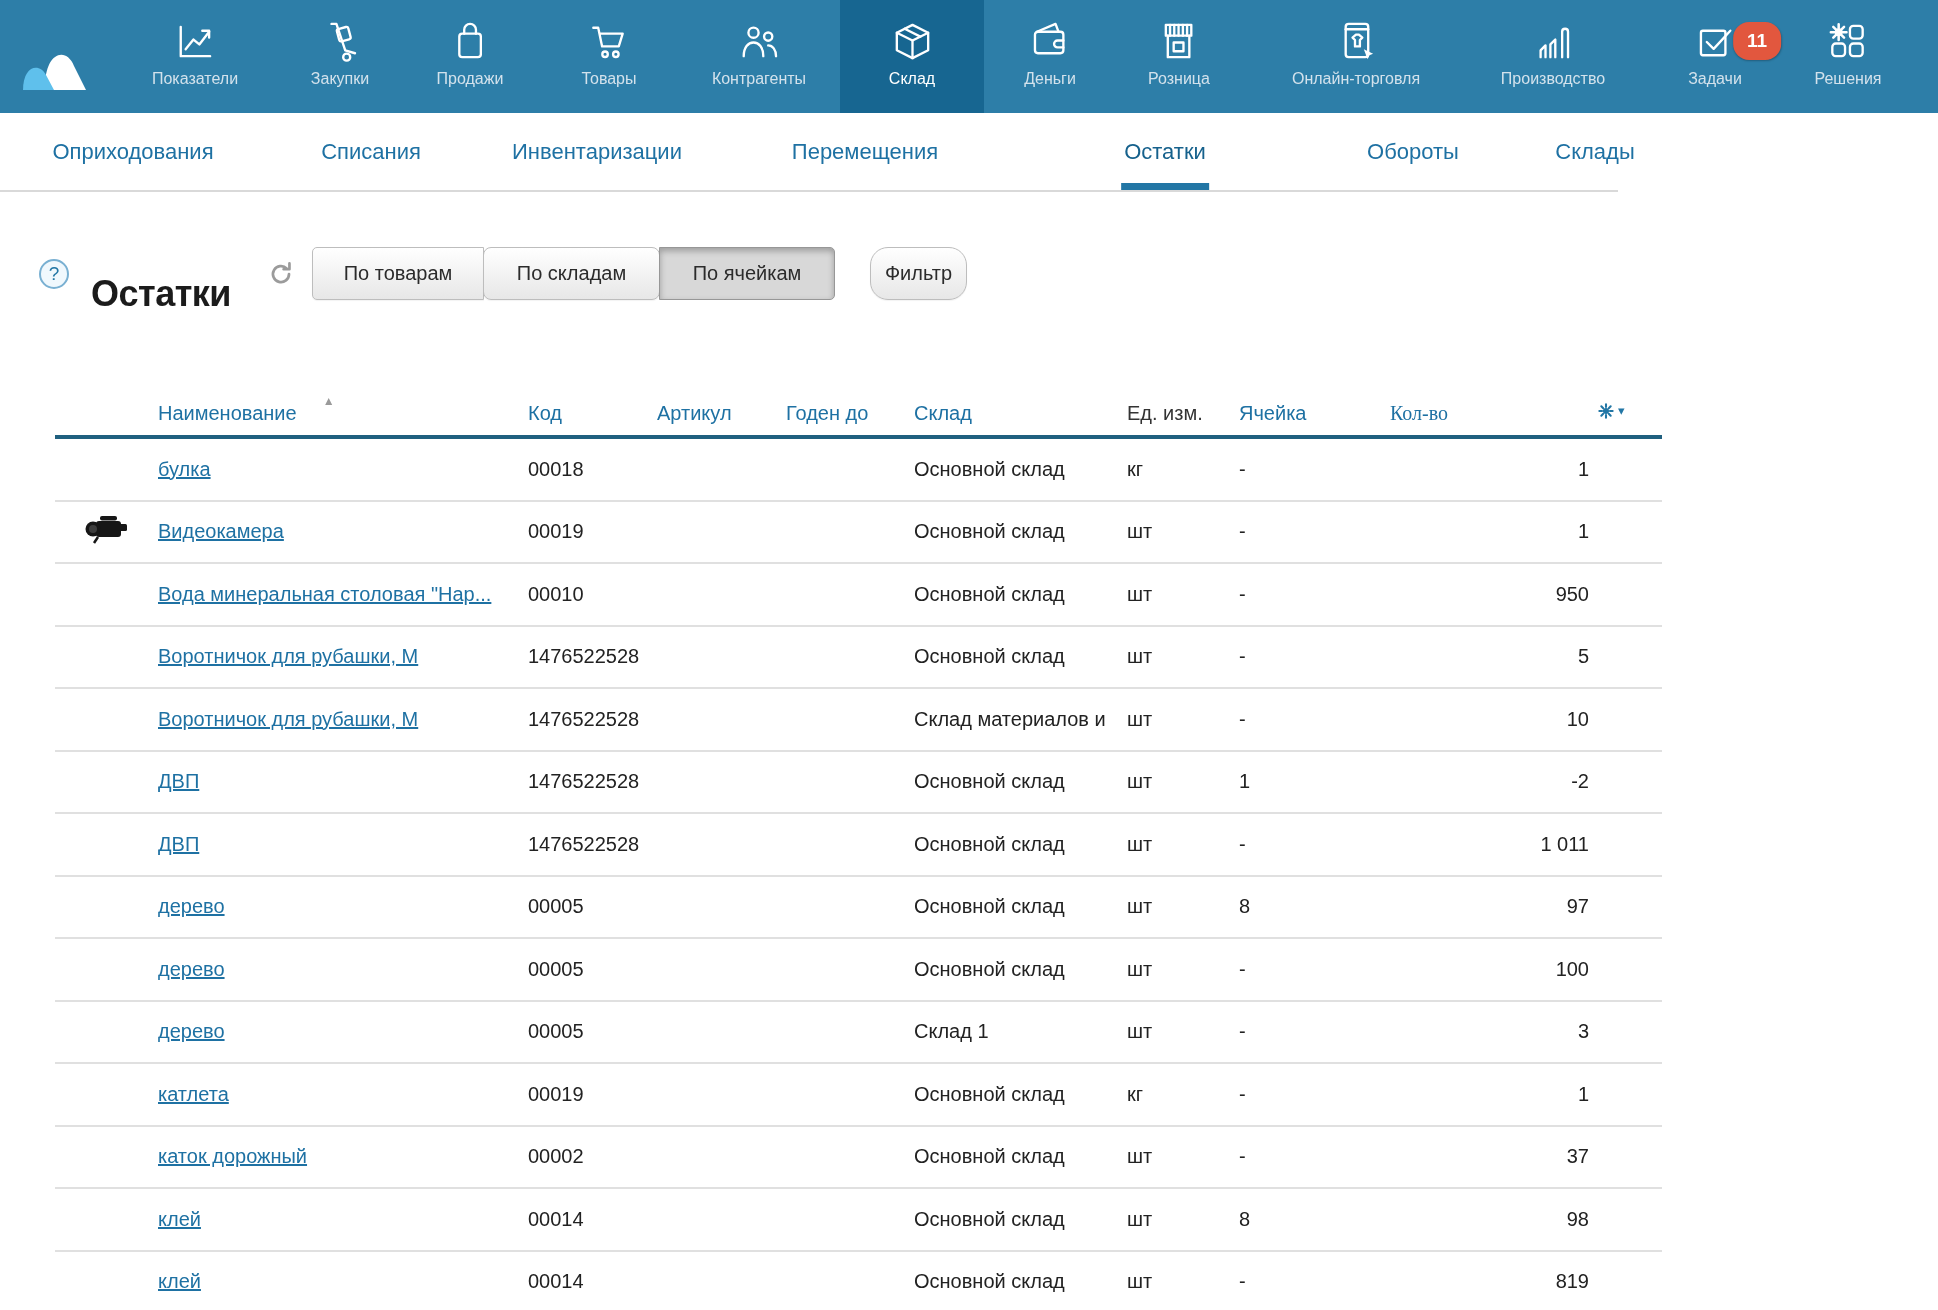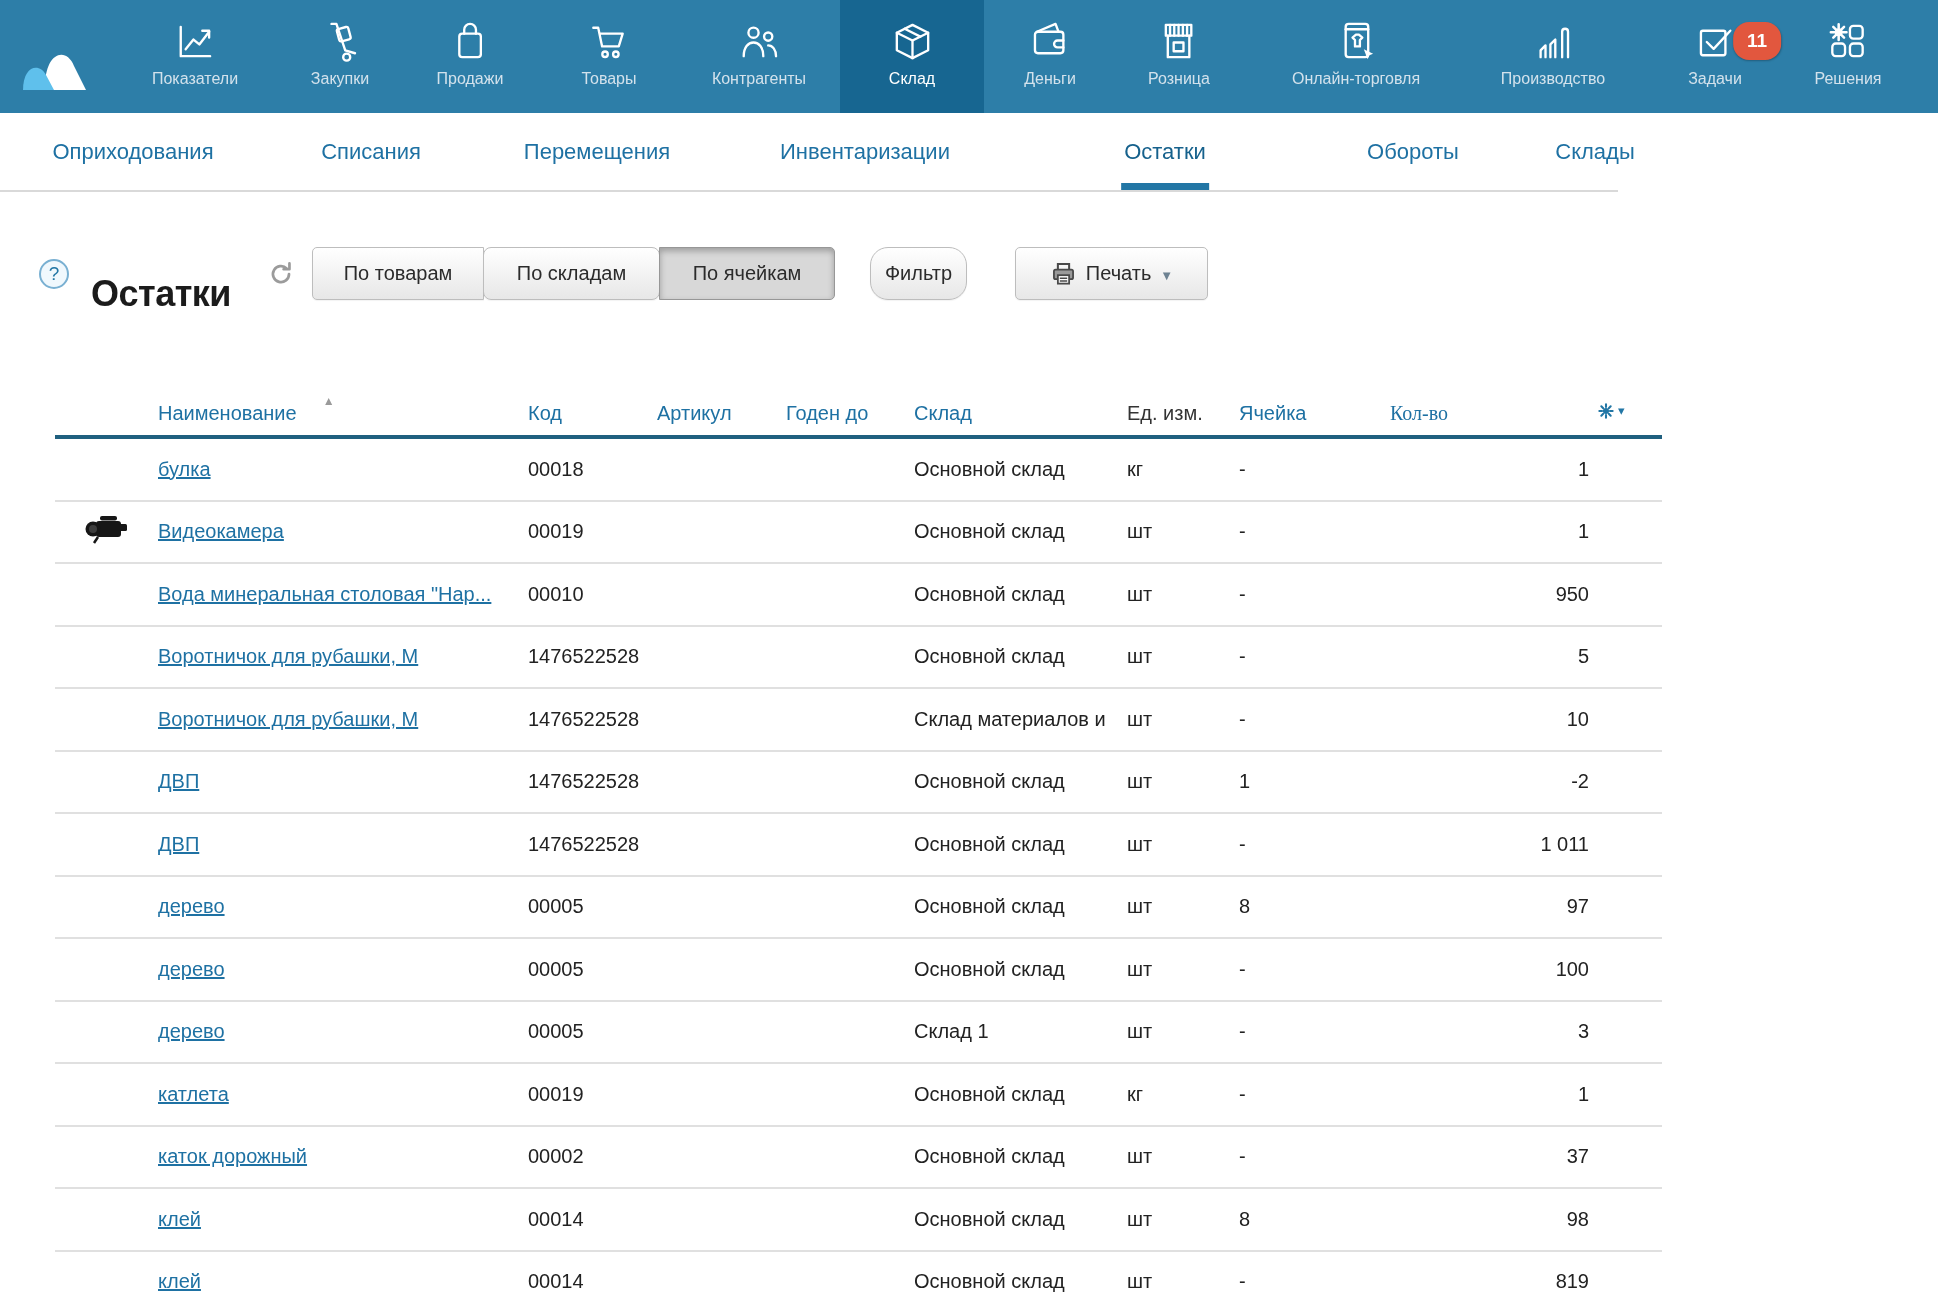--- a/index.html
+++ b/index.html
@@ -255,54 +255,42 @@
           </svg>
         </span>
         <span class="nav-label">Решения</span>
       </div>
     </nav>
 </header>
 
 <nav class="subnav">
     <div class="subnav-item">Оприходования</div>
     <div class="subnav-item">Списания</div>
+    <div class="subnav-item">Инвентаризации</div>
     <div class="subnav-item">Перемещения</div>
-    <div class="subnav-item">Инвентаризации</div>
     <div class="subnav-item active">Остатки</div>
     <div class="subnav-item">Обороты</div>
     <div class="subnav-item">Склады</div>
   </nav>
 
 <div class="toolbar">
   <div class="help-btn">?</div>
   <h1 class="page-title">Остатки</h1>
   <div class="refresh-btn">
     <svg viewBox="0 0 24 24" width="26" height="26">
       <path d="M19.4 12a7.4 7.4 0 1 1-2.2-5.2" fill="none" stroke="#9b9b9b" stroke-width="2.5" stroke-linecap="round"></path>
       <path d="M19.8 2.2v5.4h-5.4" fill="none" stroke="#9b9b9b" stroke-width="2.5" stroke-linecap="round" stroke-linejoin="round"></path>
     </svg>
   </div>
   <div class="btn-group">
     <button class="btn">По товарам</button>
     <button class="btn">По складам</button>
     <button class="btn selected">По ячейкам</button>
   </div>
   <button class="btn filter-btn">Фильтр</button>
-  <button class="btn print-btn">
-    <span style="display:flex;">
-      <svg viewBox="0 0 24 24" width="27" height="27">
-        <path d="M7 8.5V3.5h10v5" fill="none" stroke="#4a4a4a" stroke-width="1.8"></path>
-        <rect x="3.5" y="8.5" width="17" height="8.5" rx="1.5" fill="#9a9a9a" stroke="#4a4a4a" stroke-width="1.6"></rect>
-        <rect x="7" y="13.5" width="10" height="7.5" fill="#ffffff" stroke="#4a4a4a" stroke-width="1.6"></rect>
-        <path d="M8.7 16.2h6.6M8.7 18.7h6.6" stroke="#4a4a4a" stroke-width="1.3"></path>
-      </svg>
-    </span>
-    <span>Печать</span>
-    <span class="print-caret">▼</span>
-  </button>
 </div>
 
 <div class="table-wrap">
   <table>
     <colgroup>
       <col style="width:103px">
         <col style="width:370px">
         <col style="width:129px">
         <col style="width:129px">
       <col style="width:128px">

